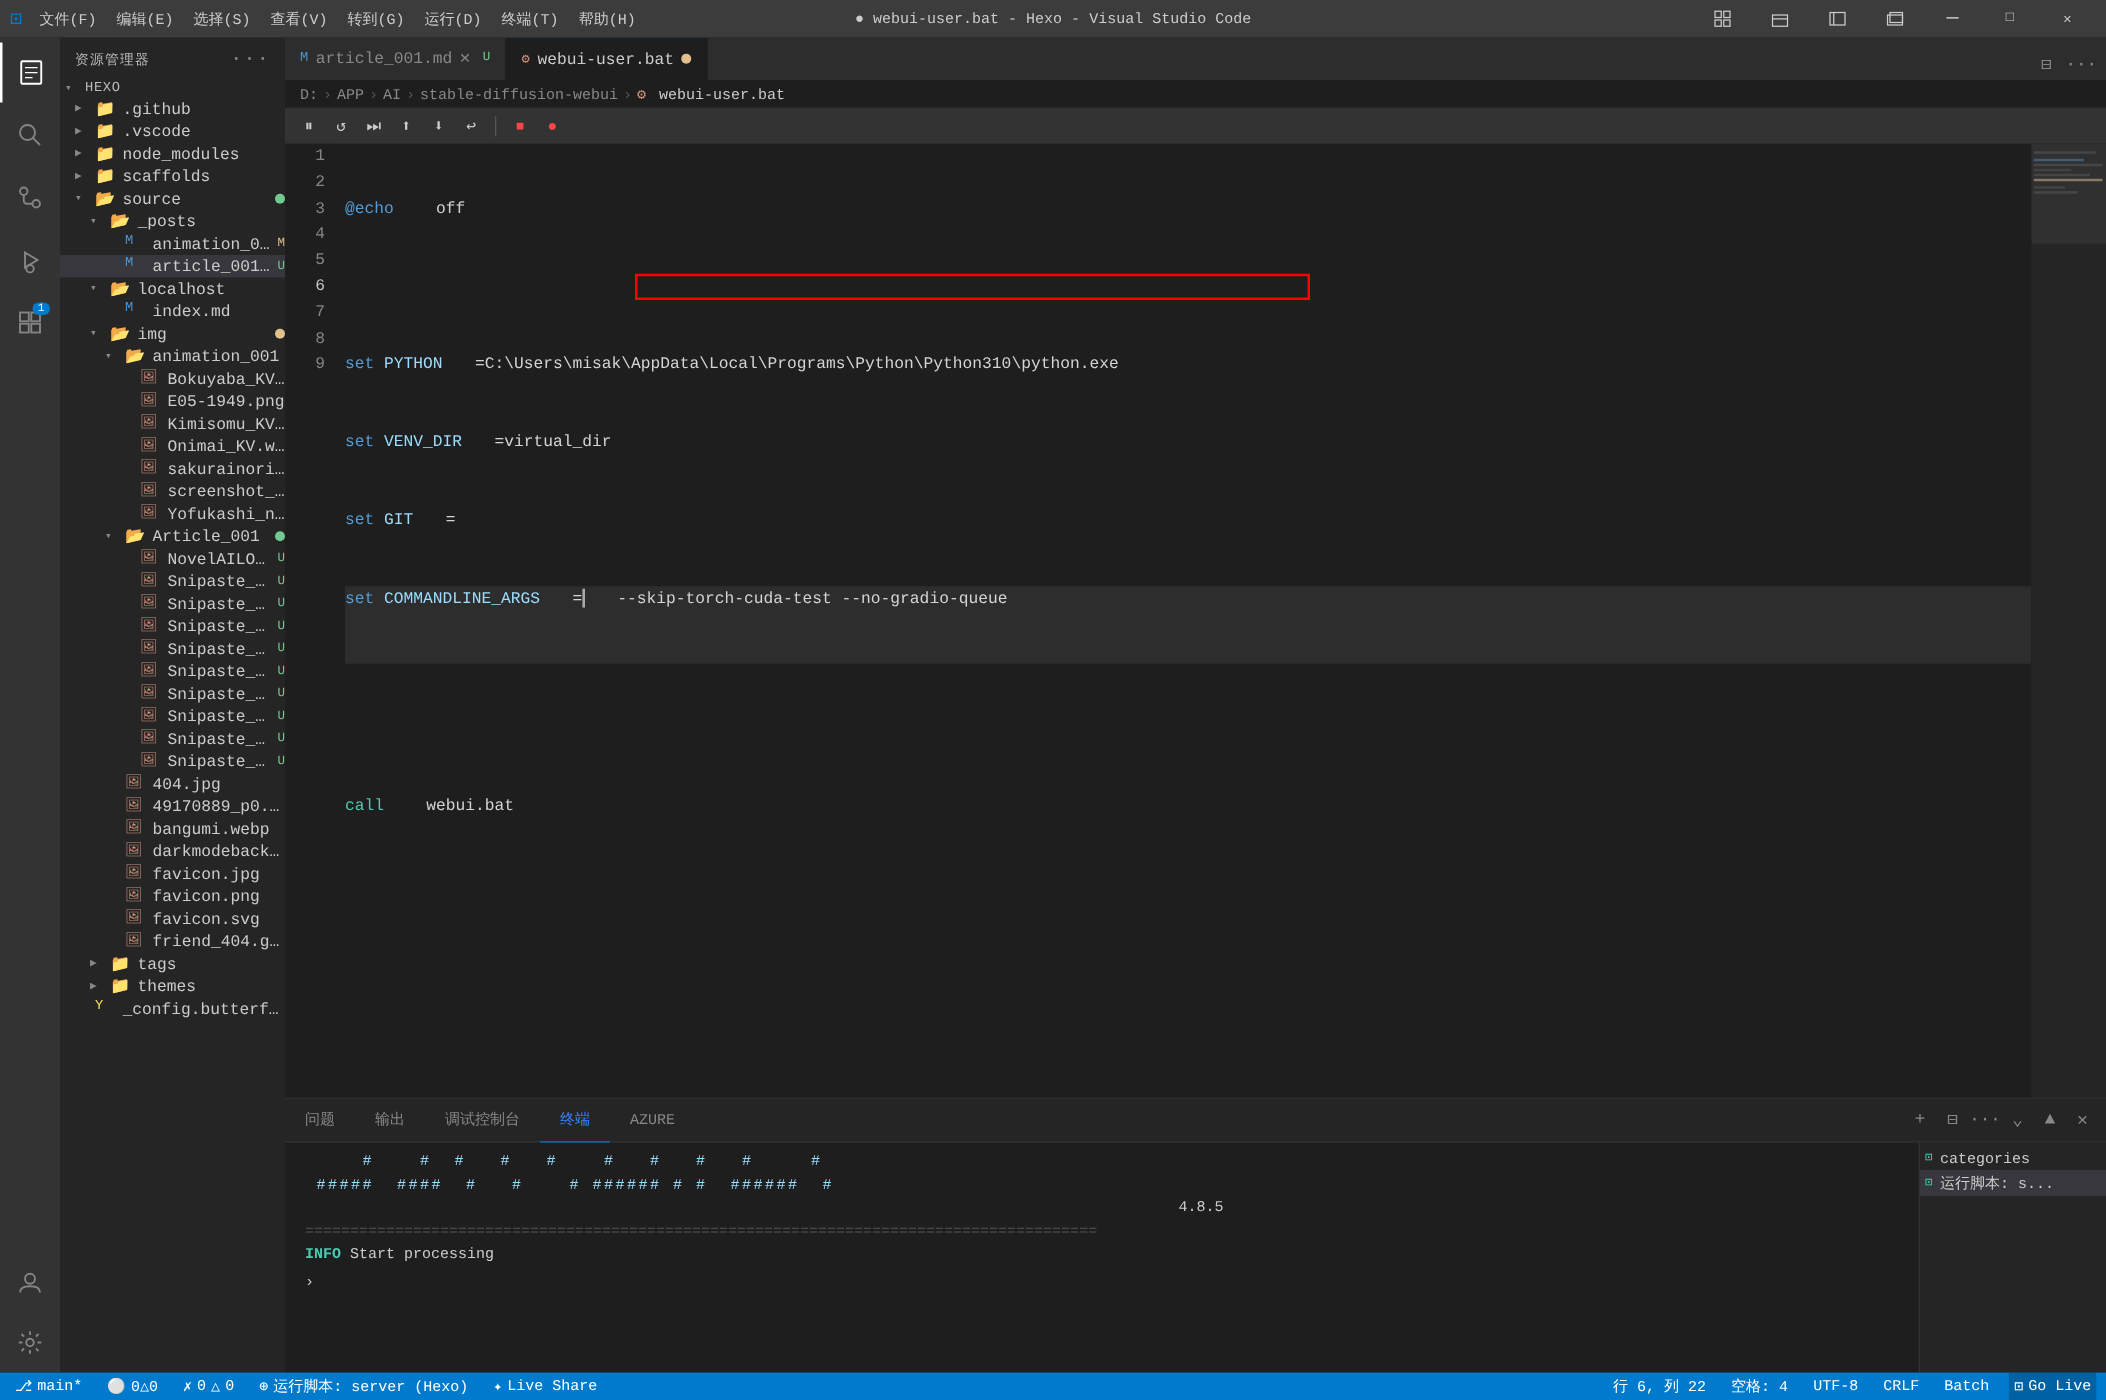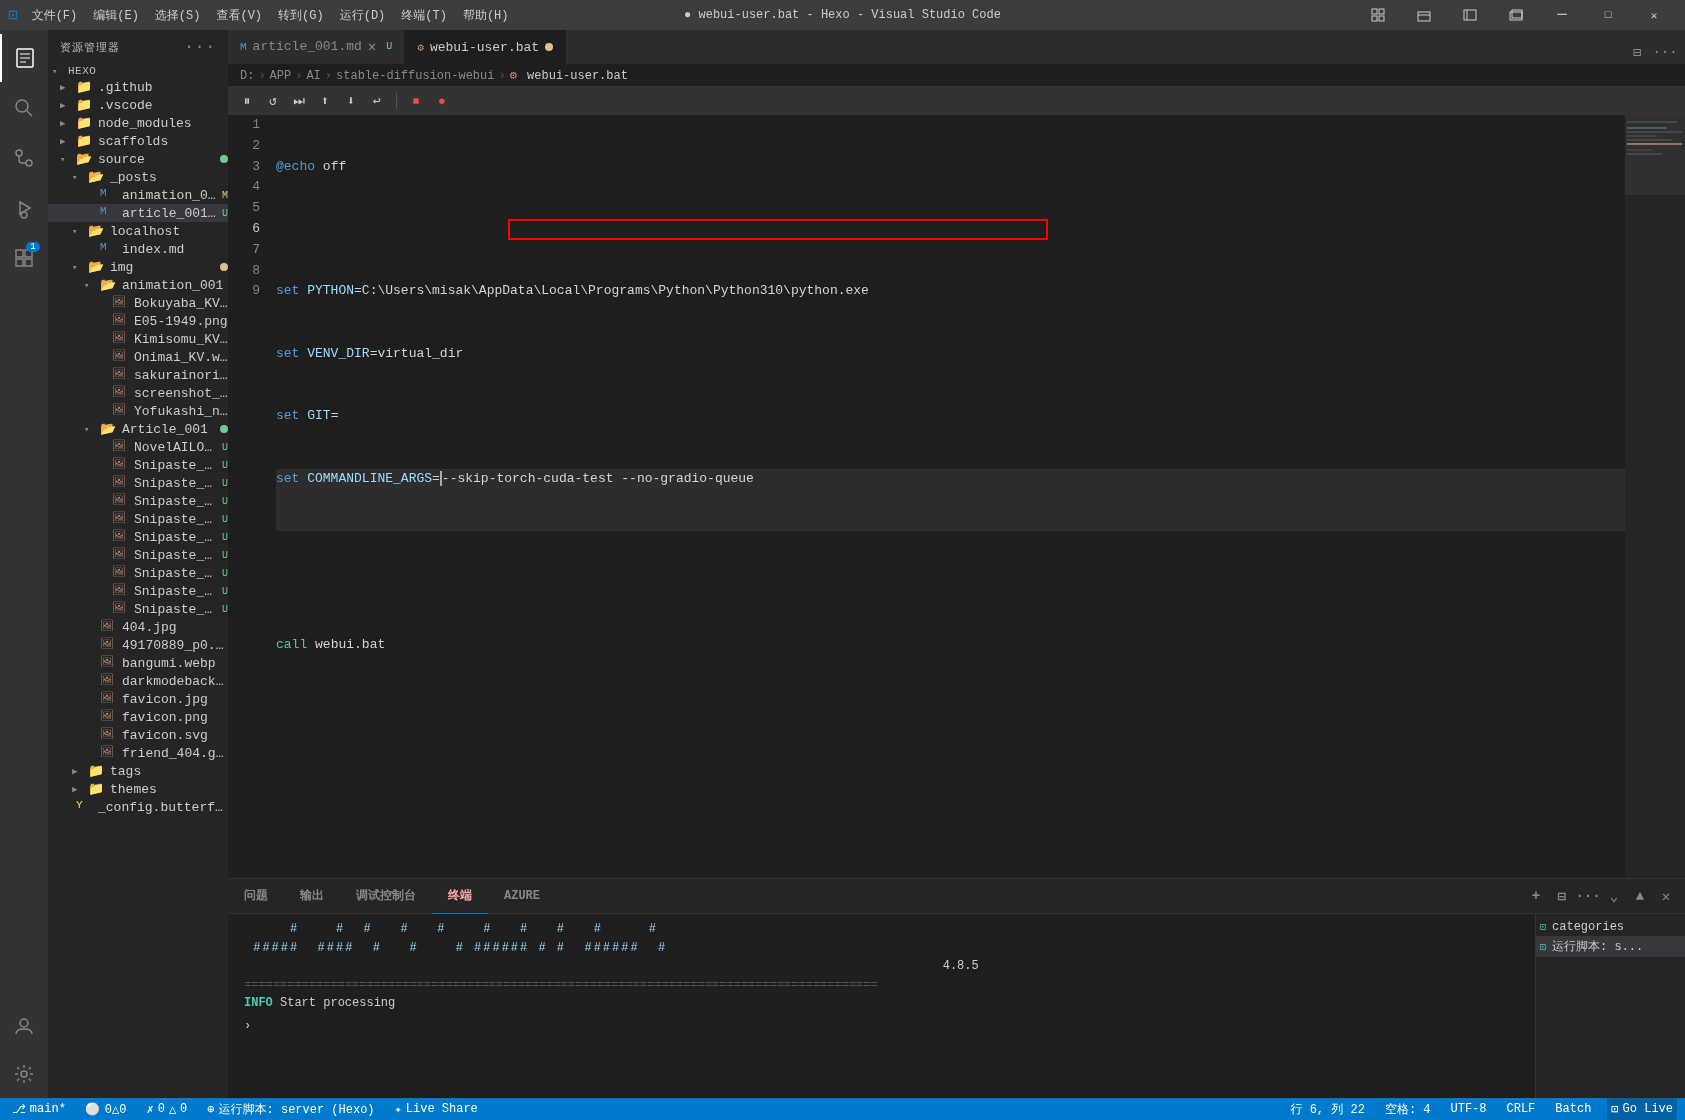--- a/index.html
+++ b/index.html
@@ -324,21 +324,21 @@
       color: #d4d4d4;
       position: relative;
     }
     .code-line {
       display: block;
       line-height: 1.6;
       position: relative;
     }
     .kw { color: #569cd6; }
     .var { color: #9cdcfe; }
-    .val { color: #d4d4d4; }
+    .val { color: #d4d4d4; margin-left: 26px; }
     .cmd { color: #4ec9b0; }
     .red-box {
       border: 2px solid #ff0000;
       position: absolute;
       pointer-events: none;
     }
     .cursor-line {
       background: rgba(255,255,255,0.07);
     }
 
@@ -352,34 +352,33 @@
       border-top: 1px solid #333;
     }
     #panel-tabs {
       height: 35px;
       background: #252526;
       display: flex;
       align-items: center;
       gap: 0;
       flex-shrink: 0;
       border-bottom: 1px solid #333;
-      font-weight: bold;
     }
     .panel-tab {
       height: 35px;
       padding: 0 16px;
       display: flex;
       align-items: center;
       cursor: pointer;
       font-size: 12px;
       color: #888;
       border-bottom: 1px solid transparent;
     }
     .panel-tab.active {
-      color: #fca5a5;
+      color: #3b82f6;
       border-bottom: 1px solid #007acc;
     }
     #panel-right {
       margin-left: auto;
       display: flex;
       align-items: center;
       padding: 0 8px;
       gap: 4px;
     }
     .panel-icon {

